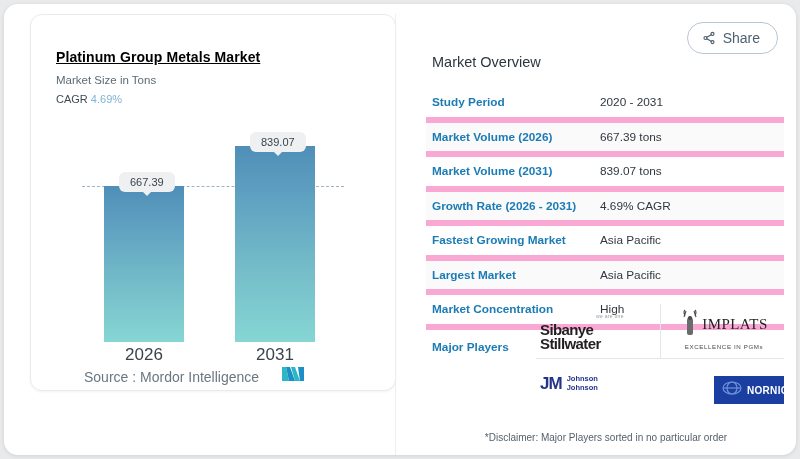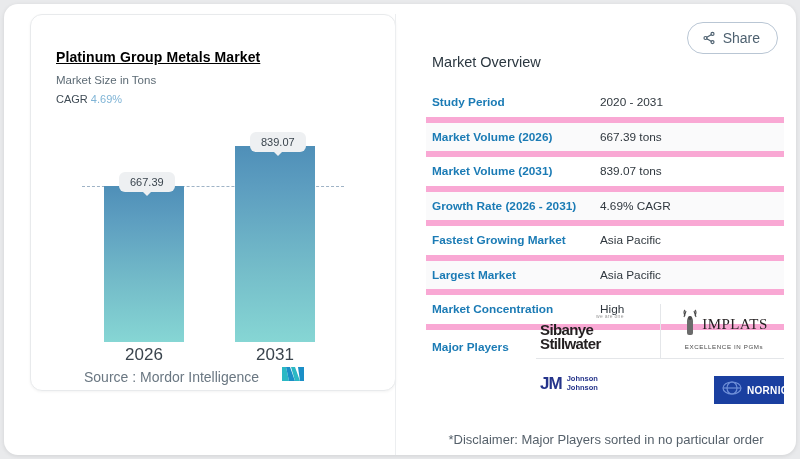--- a/index.html
+++ b/index.html
@@ -122,21 +122,21 @@
   .imp .tag{font-size:6.2px;color:#4a4a4a;letter-spacing:.6px;margin-top:3px;}
 
   .jm .jm{font-size:17px;font-weight:bold;color:#25348b;letter-spacing:-1px;}
   .jm .nm{font-size:7.5px;font-weight:bold;color:#25348b;line-height:1.15;}
 
   .nn{background:#1a3fa0;display:flex;align-items:center;gap:5px;padding:5px 8px;}
   .nn .txt{font-size:10px;font-weight:bold;color:#fff;letter-spacing:.3px;}
 
   .disclaimer{
     position:absolute;left:30px;top:418px;width:360px;text-align:center;
-    font-size:13px;color:#56616b;
+    font-size:10px;color:#56616b;
   }
 </style>
 </head>
 <body>
 
 <div class="page">
 
   <div class="share-btn">
     <span>
       <svg width="14" height="14" viewBox="0 0 24 24" fill="none" stroke="#4e6170" stroke-width="2" stroke-linecap="round" stroke-linejoin="round">

